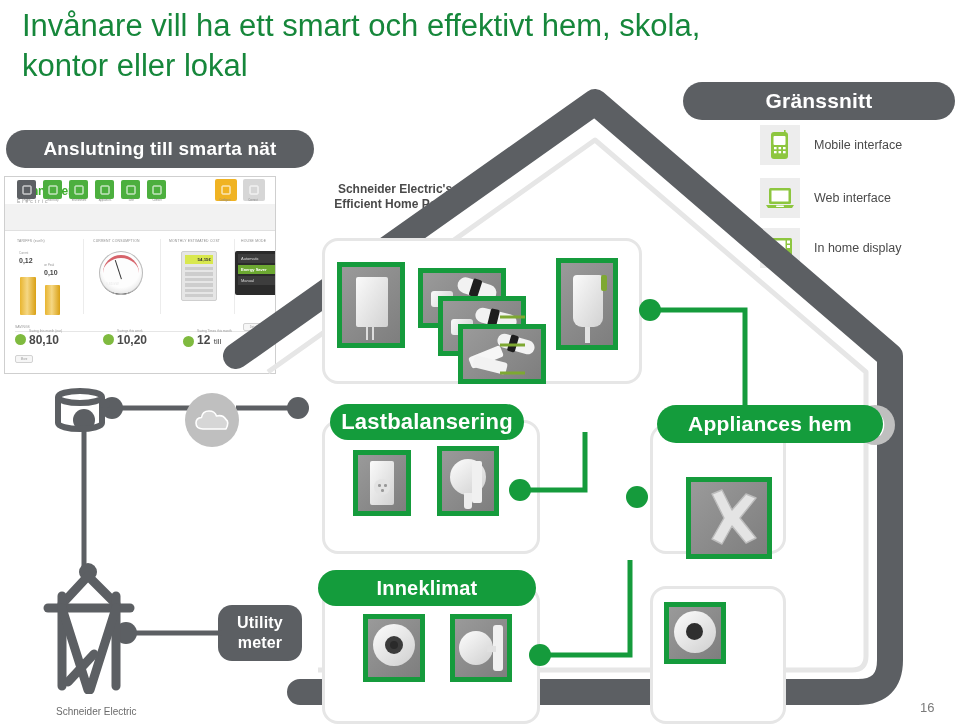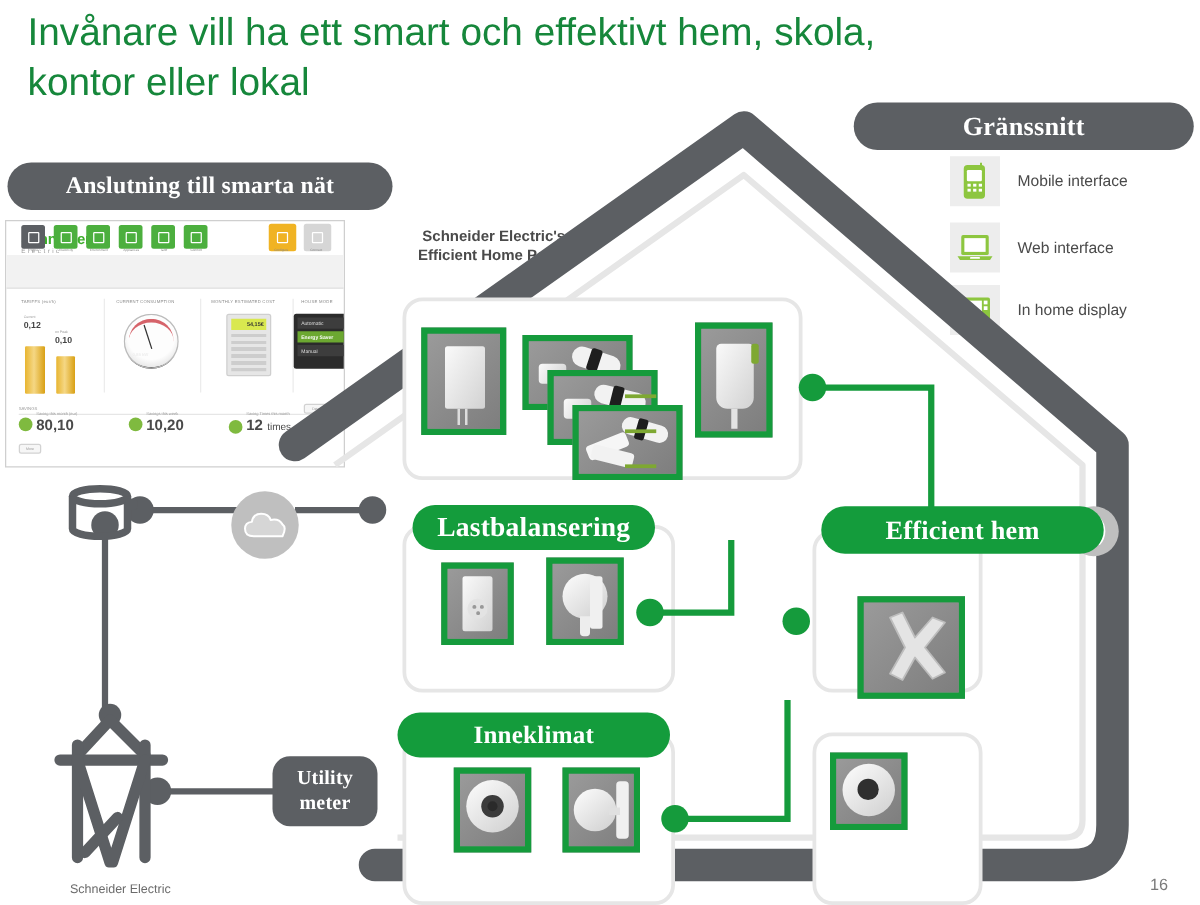--- a/index.html
+++ b/index.html
@@ -12,21 +12,21 @@
   
   #slide-title{
     left:22px;top:6px;width:740px;
     color:#16873B;font-size:31px;line-height:40px;font-weight:400;
   }
 
   
   .pill{
     border-radius:22px;color:#fff;font-weight:bold;
     display:flex;align-items:center;justify-content:center;
-    text-align:center;letter-spacing:.2px;font-family:Liberation Serif, serif;
+    text-align:center;letter-spacing:.2px;
   }
   .pill.gray{background:#5C5F63;}
   .pill.green{background:#149C3C;}
 
   #pill-smartgrid{left:6px;top:130px;width:308px;height:38px;font-size:19px;}
   #pill-interface{left:683px;top:82px;width:272px;height:38px;font-size:21px;}
   #pill-overvakning{left:330px;top:222px;width:165px;height:36px;font-size:21px;z-index:9;}
   #pill-lastbalansering{left:330px;top:404px;width:194px;height:36px;font-size:22px;z-index:9;}
   #pill-inneklimat{left:318px;top:570px;width:218px;height:36px;font-size:20px;z-index:9;}
   #pill-effektivahem{left:657px;top:405px;width:226px;height:38px;font-size:21px;z-index:9;}
@@ -251,21 +251,21 @@
           <div class="cap" style="left:0;top:-5px">Savings this week</div>
           <div class="val">10,20</div>
         </div>
       </div>
 
       <div class="sv" style="left:168px">
         <div class="dot"></div>
         <div style="position:relative">
           <div class="cap" style="left:0;top:-5px">Saving Times this month</div>
           <div class="val"><span style="font-size:12px;font-weight:bold">12</span>
-               <span>times</span></div>
+               <span>till</span></div>
         </div>
       </div>
 
       <div class="pp-btn" style="left:0;top:30px;width:16px">More</div>
       <div class="pp-btn" style="right:0;top:-2px;width:20px">Details</div>
     </div>
   </div>
 
   <div class="ifrow" style="left:760px;top:178px">
     <div class="ifbox">
@@ -353,21 +353,21 @@
   </svg>
 
   <div class="room" style="left:322px;top:238px;width:320px;height:146px;z-index:2"></div>
   <div class="room" style="left:322px;top:420px;width:218px;height:134px;z-index:2"></div>
   <div class="room" style="left:322px;top:586px;width:218px;height:138px;z-index:2"></div>
   <div class="room" style="left:650px;top:424px;width:136px;height:130px;z-index:2"></div>
   <div class="room" style="left:650px;top:586px;width:136px;height:138px;z-index:2"></div>
 
   <div class="abs pill green" id="pill-lastbalansering">Lastbalansering</div>
   <div class="abs pill green" id="pill-inneklimat">Inneklimat</div>
-  <div class="abs pill green" id="pill-effektivahem">Efficient hem</div>
+  <div class="abs pill green" id="pill-effektivahem">Appliances hem</div>
 
   <svg id="connectors" viewBox="0 0 960 724" xmlns="http://www.w3.org/2000/svg">
 
     <path d="M 652 310 H 745 V 408" fill="none" stroke="#159B3C" stroke-width="5"></path>
     <circle cx="650" cy="310" r="11" fill="#159B3C"></circle>
 
     <path d="M 522 490 H 585 V 432" fill="none" stroke="#159B3C" stroke-width="5"></path>
     <circle cx="520" cy="490" r="11" fill="#159B3C"></circle>
 
     <path d="M 542 655 H 630 V 560" fill="none" stroke="#159B3C" stroke-width="5"></path>

